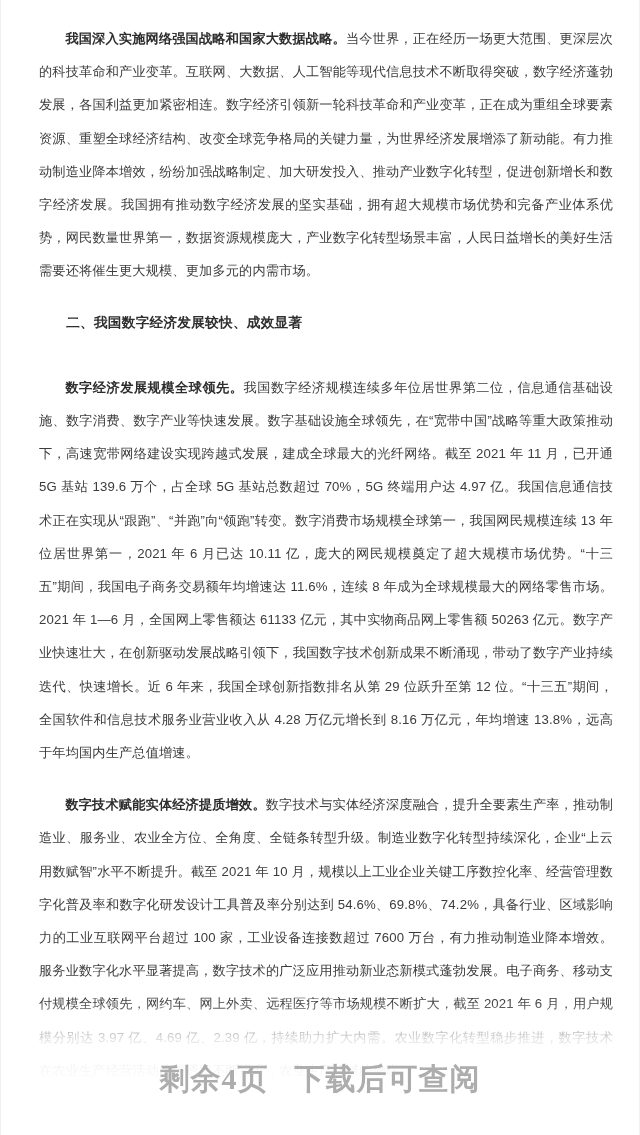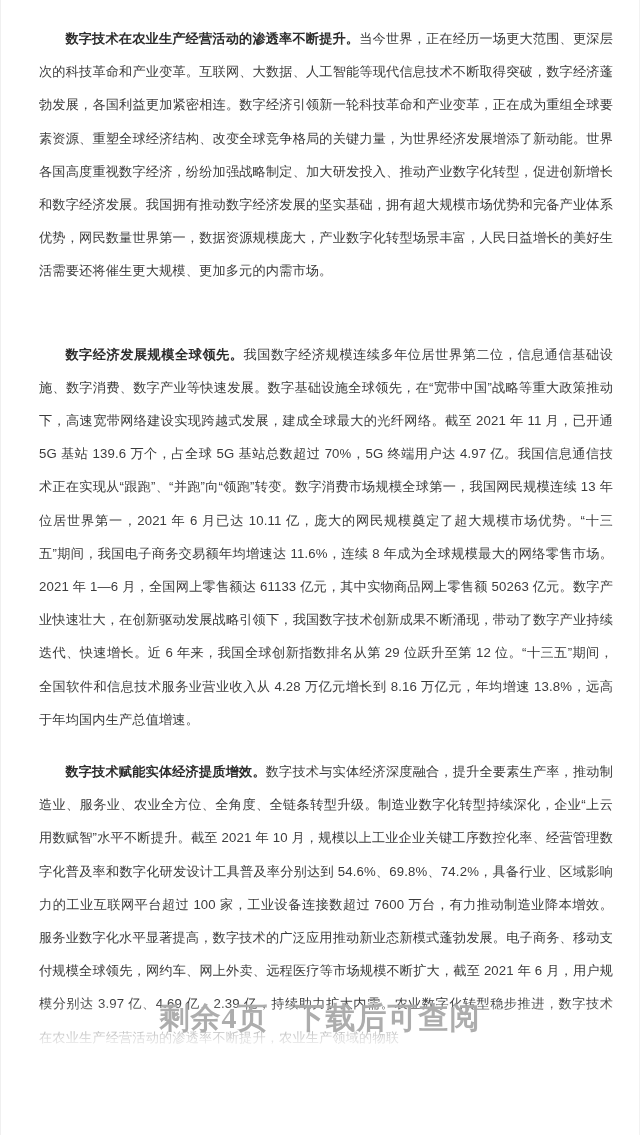--- a/index.html
+++ b/index.html
@@ -72,42 +72,43 @@
     top: 1000px;
     height: 135px;
     background: linear-gradient(to bottom, rgba(255,255,255,0) 0%, rgba(255,255,255,0.85) 30%, #ffffff 62%);
     pointer-events: none;
   }
 
   .download-hint {
     position: absolute;
     left: 0;
     right: 0;
-    top: 996px;
+    top: 1057px;
     text-align: center;
     font-size: 30px;
     line-height: 44px;
     font-weight: bold;
     color: #adadad;
     letter-spacing: 1px;
     font-family: "Liberation Serif", "DejaVu Serif", serif;
   }
   .download-hint .hint-a { margin-right: 26px; }
 </style>
 </head>
 <body>
 
 <div class="page">
 
   <div class="doc-body">
 
-    <p class="para"><b class="lead">数字技术在农业生产经营活动的渗透率不断提升。</b><span>当今世界，正在经历一场更大范围、更深层次的科技革命和产业变革。互联网、大数据、人工智能等现代信息技术不断取得突破，数字经济蓬勃发展，各国利益更加紧密相连。数字经济引领新一轮科技革命和产业变革，正在成为重组全球要素资源、重塑全球经济结构、改变全球竞争格局的关键力量，为世界经济发展增添了新动能。世界各国高度重视数字经济，纷纷加强战略制定、加大研发投入、推动产业数字化转型，促进创新增长和数字经济发展。我国拥有推动数字经济发展的坚实基础，拥有超大规模市场优势和完备产业体系优势，网民数量世界第一，数据资源规模庞大，产业数字化转型场景丰富，人民日益增长的美好生活需要还将催生更大规模、更加多元的内需市场。</span></p>
+    <p class="para"><b class="lead">我国深入实施网络强国战略和国家大数据战略。</b><span>当今世界，正在经历一场更大范围、更深层次的科技革命和产业变革。互联网、大数据、人工智能等现代信息技术不断取得突破，数字经济蓬勃发展，各国利益更加紧密相连。数字经济引领新一轮科技革命和产业变革，正在成为重组全球要素资源、重塑全球经济结构、改变全球竞争格局的关键力量，为世界经济发展增添了新动能。有力推动制造业降本增效，纷纷加强战略制定、加大研发投入、推动产业数字化转型，促进创新增长和数字经济发展。我国拥有推动数字经济发展的坚实基础，拥有超大规模市场优势和完备产业体系优势，网民数量世界第一，数据资源规模庞大，产业数字化转型场景丰富，人民日益增长的美好生活需要还将催生更大规模、更加多元的内需市场。</span></p>
 
     <div class="gap-md"></div>
 
+    <p class="heading">二、我国数字经济发展较快、成效显著</p>
 
     <div class="gap-sm"></div>
 
 
     <div class="gap-lg"></div>
 
     <p class="para"><b class="lead">数字经济发展规模全球领先。</b><span>我国数字经济规模连续多年位居世界第二位，信息通信基础设施、数字消费、数字产业等快速发展。数字基础设施全球领先，在“宽带中国”战略等重大政策推动下，高速宽带网络建设实现跨越式发展，建成全球最大的光纤网络。截至 2021 年 11 月，已开通 5G 基站 139.6 万个，占全球 5G 基站总数超过 70%，5G 终端用户达 4.97 亿。我国信息通信技术正在实现从“跟跑”、“并跑”向“领跑”转变。数字消费市场规模全球第一，我国网民规模连续 13 年位居世界第一，2021 年 6 月已达 10.11 亿，庞大的网民规模奠定了超大规模市场优势。“十三五”期间，我国电子商务交易额年均增速达 11.6%，连续 8 年成为全球规模最大的网络零售市场。2021 年 1—6 月，全国网上零售额达 61133 亿元，其中实物商品网上零售额 50263 亿元。数字产业快速壮大，在创新驱动发展战略引领下，我国数字技术创新成果不断涌现，带动了数字产业持续迭代、快速增长。近 6 年来，我国全球创新指数排名从第 29 位跃升至第 12 位。“十三五”期间，全国软件和信息技术服务业营业收入从 4.28 万亿元增长到 8.16 万亿元，年均增速 13.8%，远高于年均国内生产总值增速。</span></p>
 
     <div class="gap-lg"></div>
 

